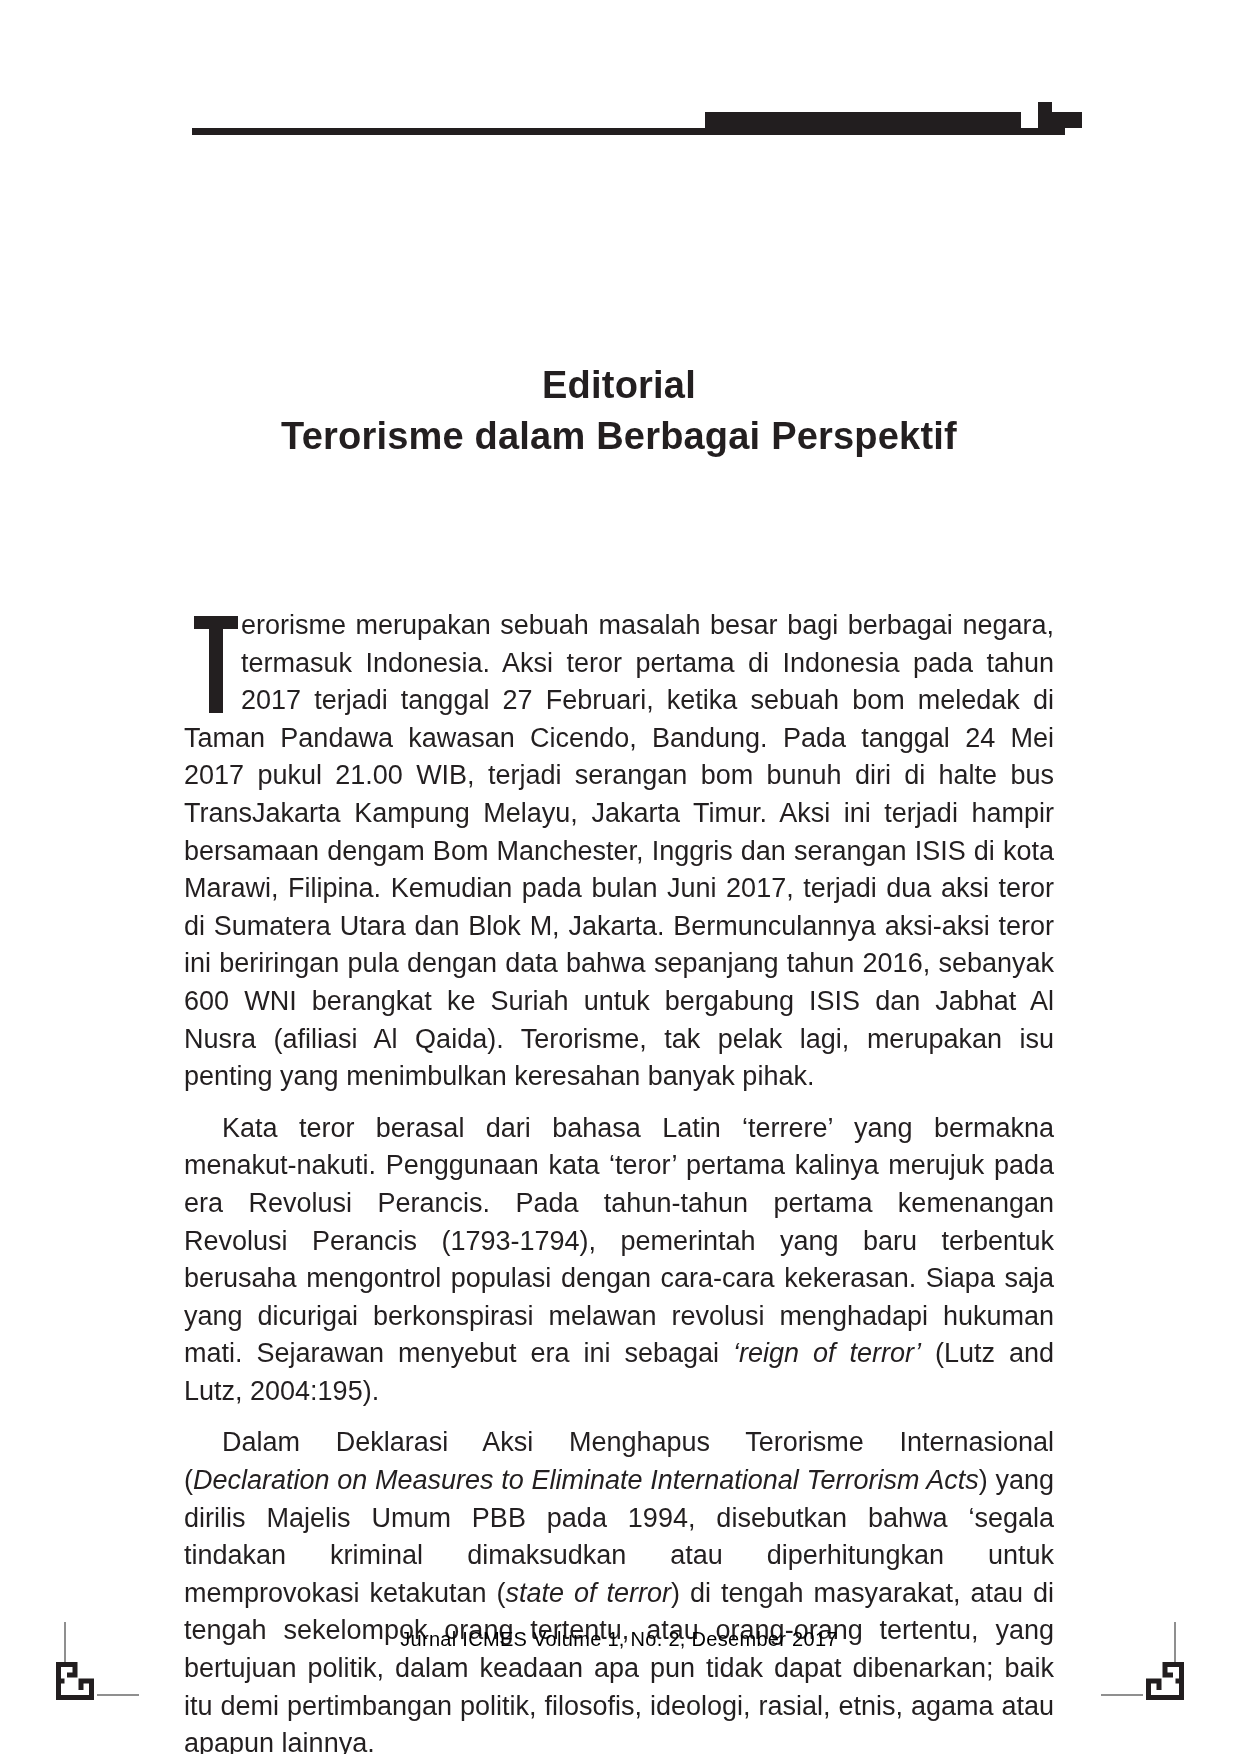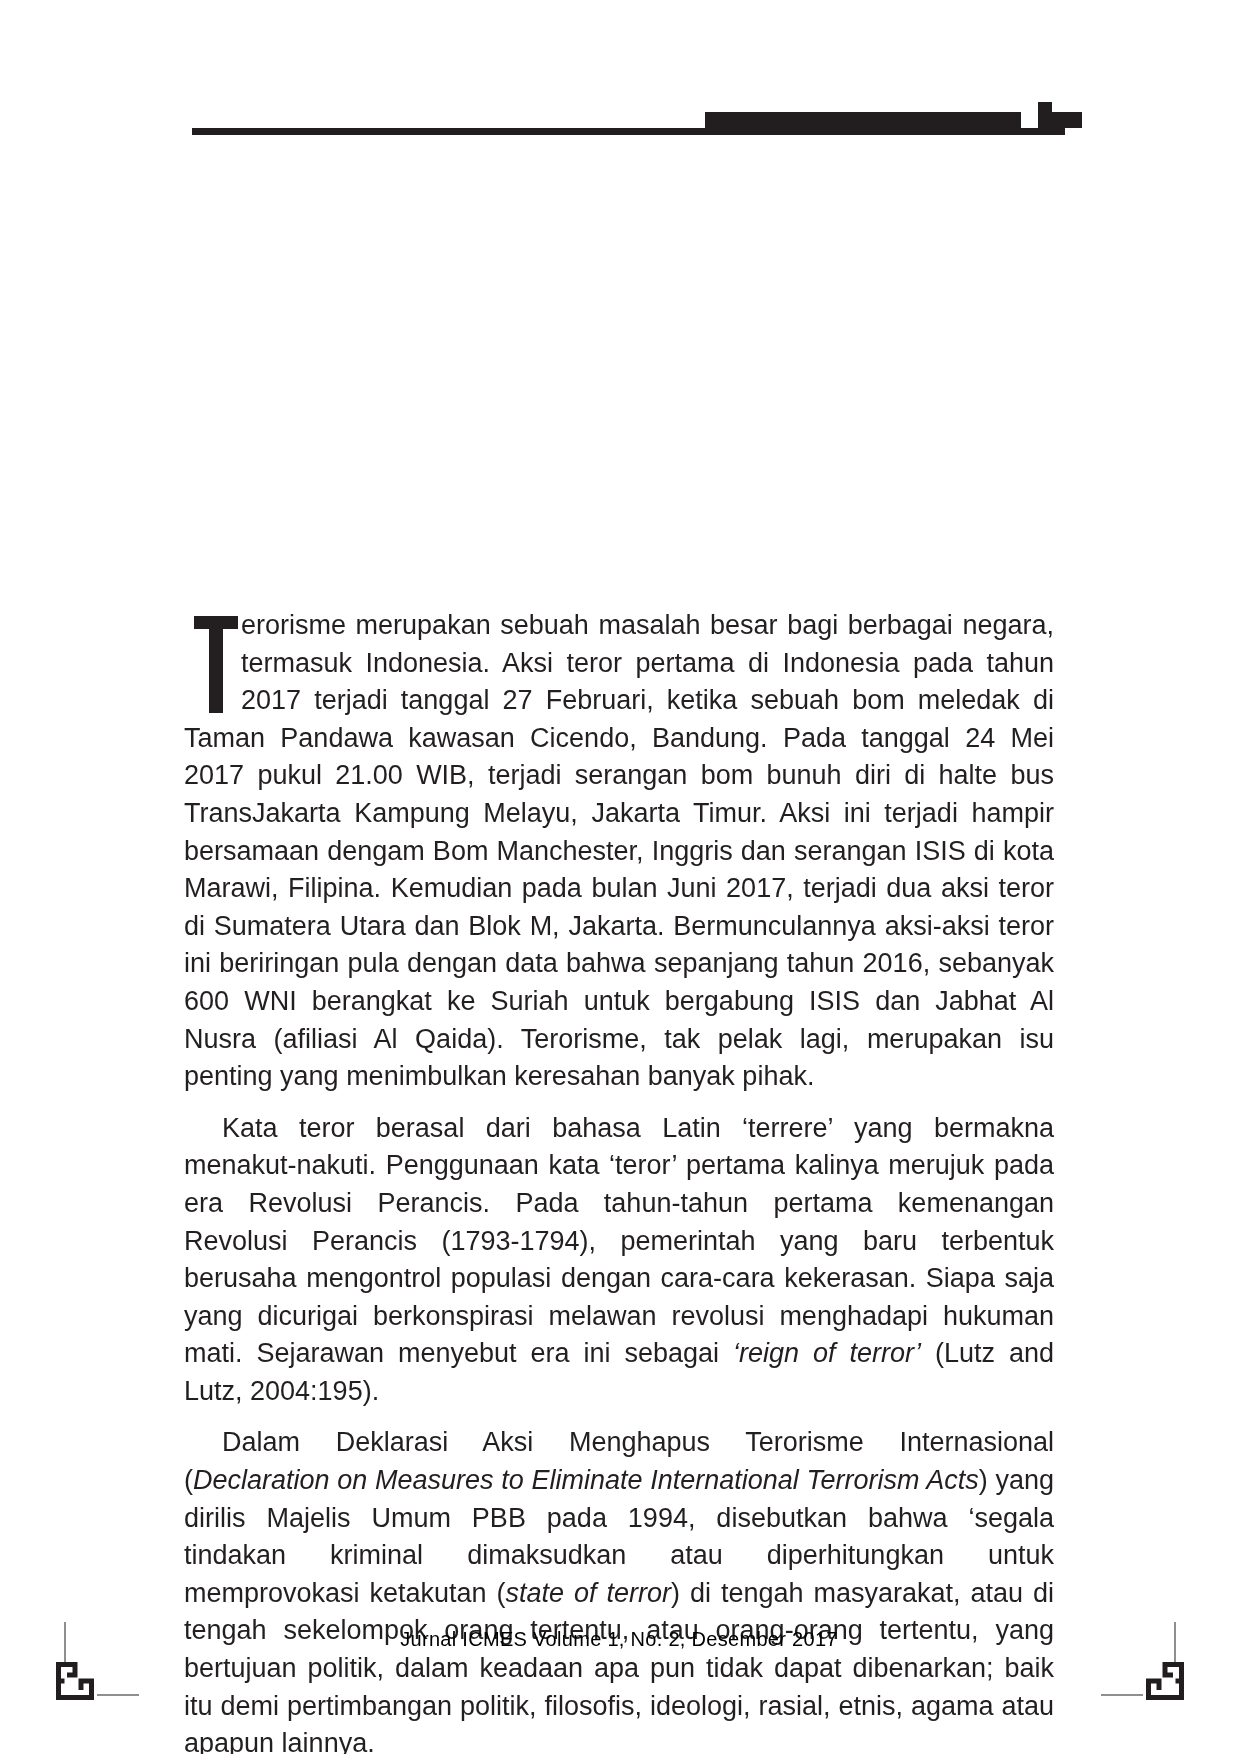--- a/index.html
+++ b/index.html
@@ -87,20 +87,22 @@
 <body>
 
 <div class="page">
 
   <div class="hdr-bar-thick"></div>
   <div class="hdr-bar-thin"></div>
   <div class="hdr-step-riser"></div>
   <div class="hdr-step-cap"></div>
 
   <div class="title-block">
+    <div>Editorial</div>
+    <div>Terorisme dalam Berbagai Perspektif</div>
   </div>
 
   <div class="body-text">
       <p><span class="dropcap">
           <span class="dc-bar"></span>
           <span class="dc-stem"></span>
           <span class="sr-only">T</span>
         </span><span>erorisme merupakan sebuah masalah besar bagi berbagai negara, termasuk Indonesia. Aksi teror pertama di Indonesia pada tahun 2017 terjadi tanggal 27 Februari, ketika sebuah bom meledak di Taman Pandawa kawasan Cicendo, Bandung.  Pada tanggal 24 Mei 2017 pukul 21.00 WIB, terjadi serangan bom bunuh diri di halte bus TransJakarta Kampung Melayu, Jakarta Timur. Aksi ini terjadi hampir bersamaan dengam Bom Manchester, Inggris dan serangan ISIS di kota Marawi, Filipina. Kemudian pada bulan Juni 2017, terjadi dua aksi teror di Sumatera Utara dan Blok M, Jakarta. Bermunculannya aksi-aksi teror ini beriringan pula dengan data bahwa sepanjang tahun 2016, sebanyak 600 WNI berangkat ke Suriah untuk bergabung ISIS dan Jabhat Al Nusra (afiliasi Al Qaida). Terorisme, tak pelak lagi, merupakan isu penting yang menimbulkan keresahan banyak pihak.</span></p>
       <p><span>Kata teror berasal dari bahasa Latin ‘terrere’ yang bermakna menakut-nakuti. Penggunaan kata ‘teror’ pertama kalinya merujuk pada era Revolusi Perancis. Pada tahun-tahun pertama kemenangan Revolusi Perancis (1793-1794), pemerintah yang baru terbentuk berusaha mengontrol populasi dengan cara-cara kekerasan. Siapa saja yang dicurigai berkonspirasi melawan revolusi menghadapi hukuman mati. Sejarawan menyebut era ini sebagai </span><i>‘reign of terror’</i><span> (Lutz and Lutz, 2004:195).</span></p>
       <p><span>Dalam Deklarasi Aksi Menghapus Terorisme Internasional (</span><i>Declaration on Measures to Eliminate International Terrorism Acts</i><span>) yang dirilis Majelis Umum PBB pada 1994, disebutkan bahwa ‘segala tindakan kriminal dimaksudkan atau diperhitungkan untuk memprovokasi ketakutan (</span><i>state of terror</i><span>) di tengah masyarakat, atau di tengah sekelompok orang tertentu, atau orang-orang tertentu, yang bertujuan politik, dalam keadaan apa pun tidak dapat dibenarkan; baik itu demi pertimbangan politik, filosofis, ideologi, rasial, etnis, agama atau apapun lainnya.</span></p>

